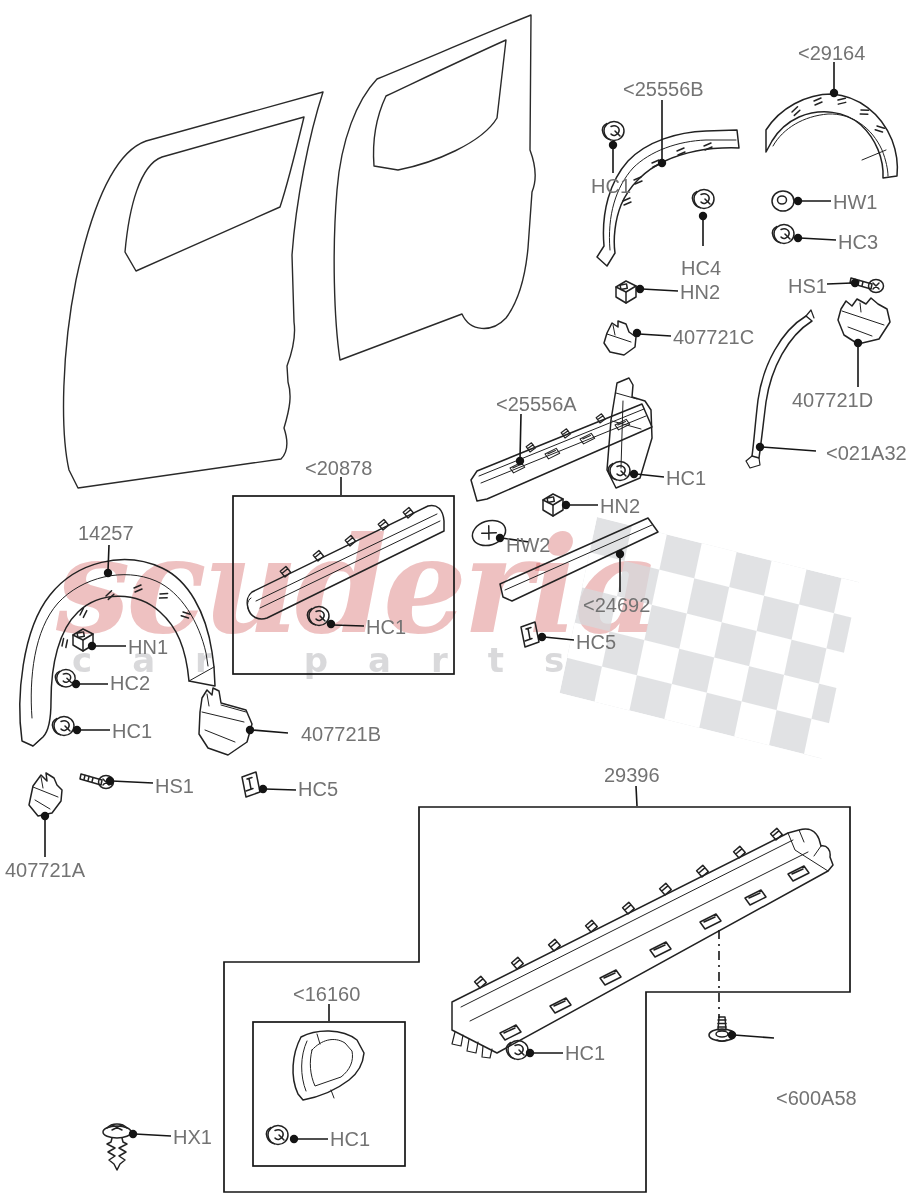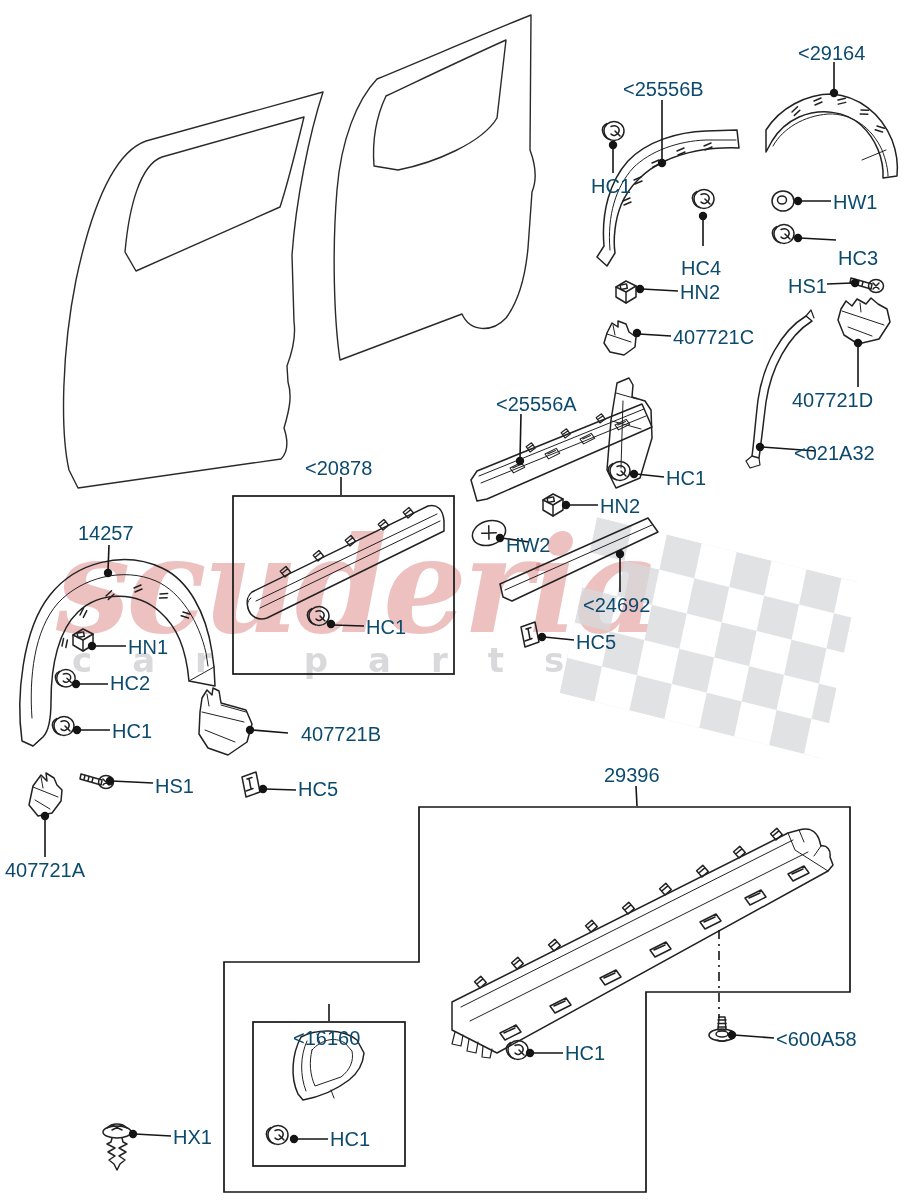--- a/index.html
+++ b/index.html
@@ -10,21 +10,21 @@
           color:rgba(203,62,62,0.32);white-space:nowrap;}
   .wm-gray{position:absolute;left:72px;top:640px;z-index:0;
            font:bold 34px "DejaVu Sans",sans-serif;letter-spacing:40px;
            color:rgba(130,130,135,0.30);white-space:nowrap;}
   svg.art{position:absolute;left:0;top:0;z-index:1;}
   .ln{stroke:#222;stroke-width:1.5;fill:none;stroke-linecap:round;stroke-linejoin:round;}
   .box{stroke:#161616;stroke-width:1.7;fill:none;}
   .door{stroke:#2a2a2a;stroke-width:1.4;fill:none;stroke-linejoin:round;}
   .leader{stroke:#161616;stroke-width:1.6;fill:none;}
   .dot{fill:#141414;}
-  .plabel{position:absolute;z-index:3;font-size:20px;color:#0c4a6e;white-space:nowrap;}
+  .plabel{position:absolute;z-index:3;font-size:20px;color:#737373;white-space:nowrap;}
 </style>
 </head>
 <body>
 
 <div class="stage">
 
   <span class="wm-red">scuderia</span>
   <span class="wm-gray">car parts</span>
 
   <svg class="art" width="908" height="1200" viewBox="0 0 908 1200">
@@ -277,41 +277,41 @@
         <circle cx="530" cy="1053" r="4.2"></circle>
         <circle cx="732" cy="1035" r="4.2"></circle>
     </g>
   </svg>
 
   <span class="plabel" style="left:798px;top:42px">&lt;29164</span>
   <span class="plabel" style="left:623px;top:78px">&lt;25556B</span>
   <span class="plabel" style="left:591px;top:175px">HC1</span>
   <span class="plabel" style="left:681px;top:257px">HC4</span>
   <span class="plabel" style="left:833px;top:191px">HW1</span>
-  <span class="plabel" style="left:838px;top:247px">HC3</span>
+  <span class="plabel" style="left:838px;top:231px">HC3</span>
   <span class="plabel" style="left:788px;top:275px">HS1</span>
   <span class="plabel" style="left:680px;top:281px">HN2</span>
   <span class="plabel" style="left:673px;top:326px">407721C</span>
   <span class="plabel" style="left:792px;top:389px">407721D</span>
-  <span class="plabel" style="left:794px;top:442px">&lt;021A32</span>
+  <span class="plabel" style="left:826px;top:442px">&lt;021A32</span>
   <span class="plabel" style="left:496px;top:393px">&lt;25556A</span>
   <span class="plabel" style="left:666px;top:467px">HC1</span>
   <span class="plabel" style="left:600px;top:495px">HN2</span>
   <span class="plabel" style="left:506px;top:534px">HW2</span>
   <span class="plabel" style="left:583px;top:594px">&lt;24692</span>
   <span class="plabel" style="left:576px;top:631px">HC5</span>
   <span class="plabel" style="left:305px;top:457px">&lt;20878</span>
   <span class="plabel" style="left:366px;top:616px">HC1</span>
   <span class="plabel" style="left:78px;top:522px">14257</span>
   <span class="plabel" style="left:128px;top:636px">HN1</span>
   <span class="plabel" style="left:110px;top:672px">HC2</span>
   <span class="plabel" style="left:112px;top:720px">HC1</span>
   <span class="plabel" style="left:155px;top:775px">HS1</span>
   <span class="plabel" style="left:301px;top:723px">407721B</span>
   <span class="plabel" style="left:298px;top:778px">HC5</span>
   <span class="plabel" style="left:5px;top:859px">407721A</span>
   <span class="plabel" style="left:604px;top:764px">29396</span>
-  <span class="plabel" style="left:293px;top:1027px">&lt;16160</span>
+  <span class="plabel" style="left:293px;top:983px">&lt;16160</span>
   <span class="plabel" style="left:173px;top:1126px">HX1</span>
   <span class="plabel" style="left:330px;top:1128px">HC1</span>
   <span class="plabel" style="left:565px;top:1042px">HC1</span>
-  <span class="plabel" style="left:776px;top:1028px">&lt;600A58</span>
+  <span class="plabel" style="left:776px;top:1087px">&lt;600A58</span>
 </div>
 
 </body></html>

